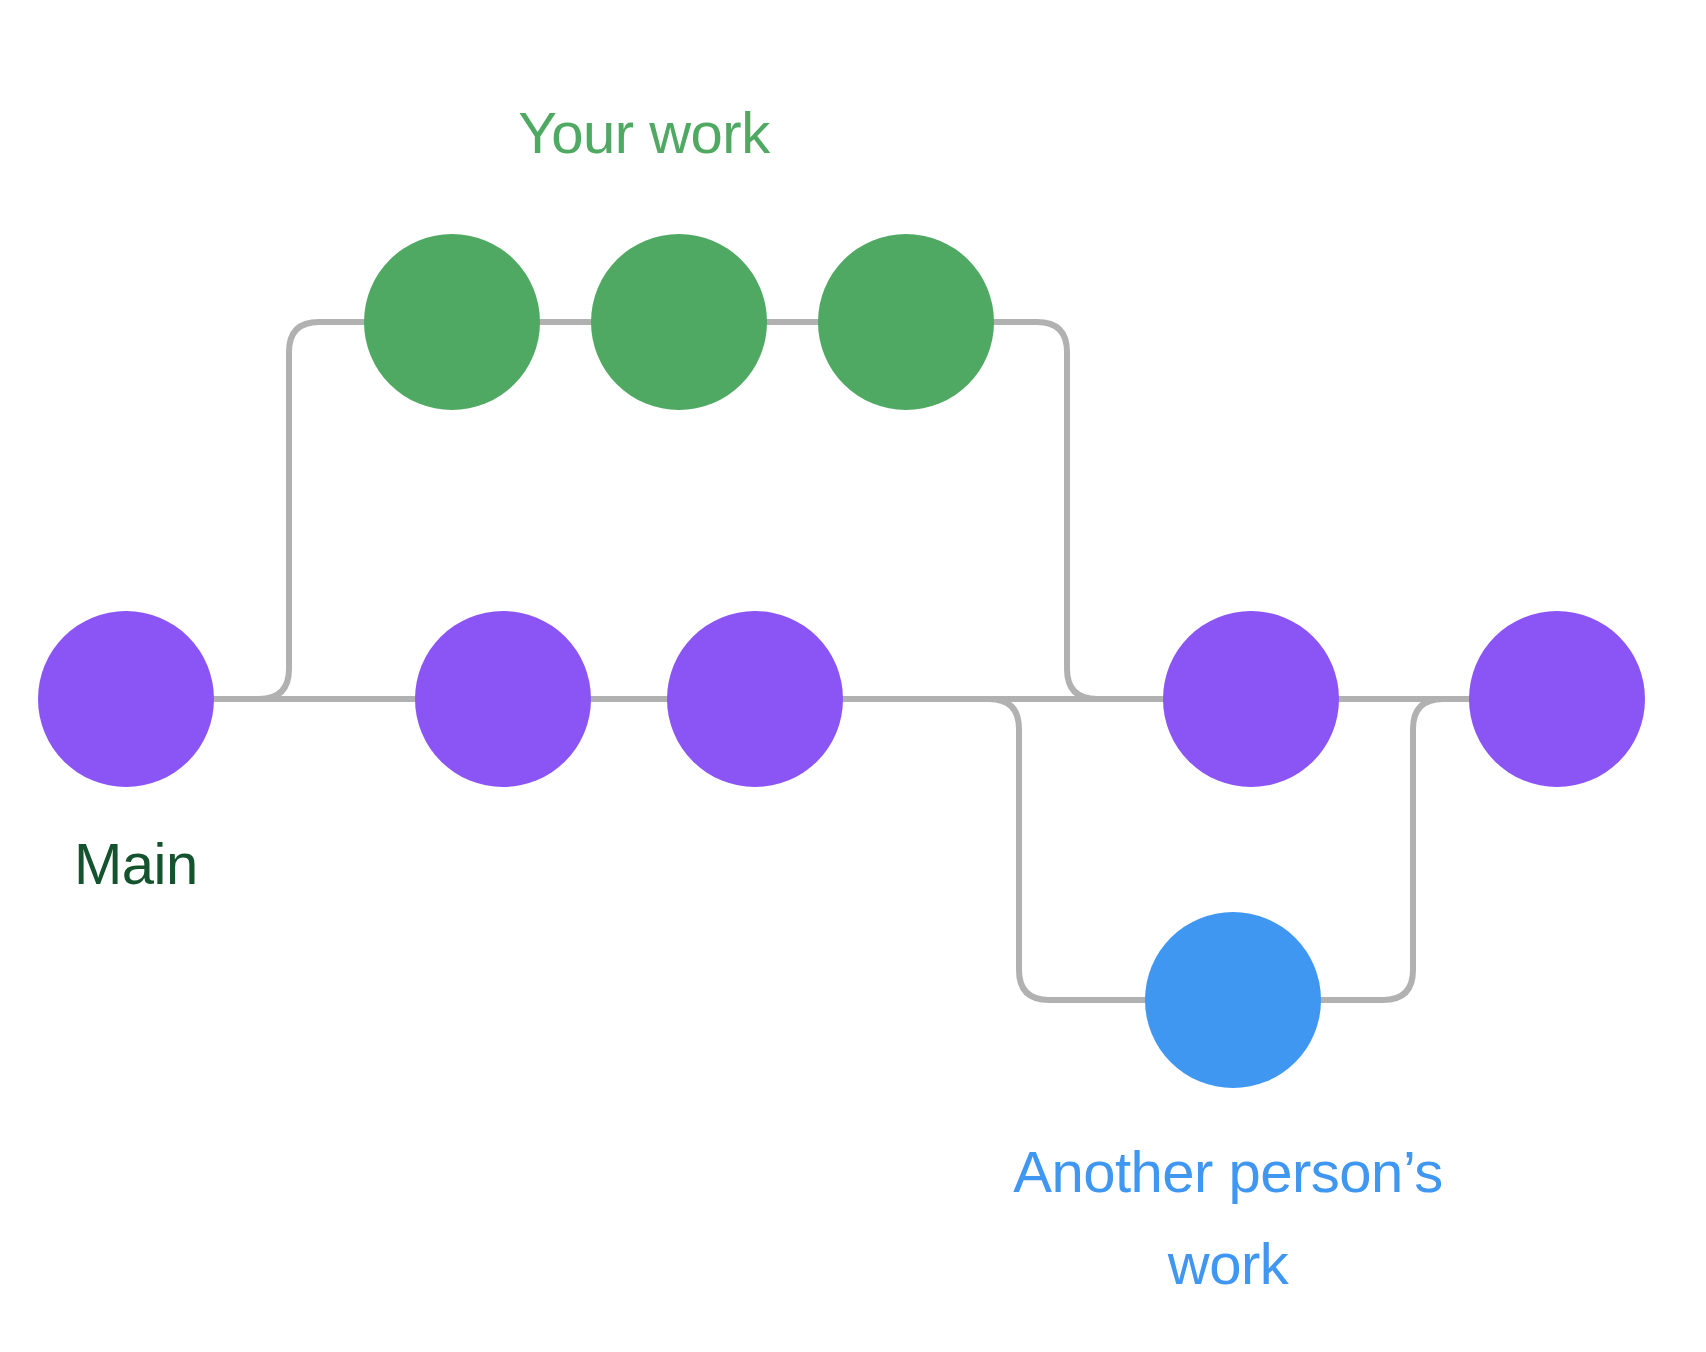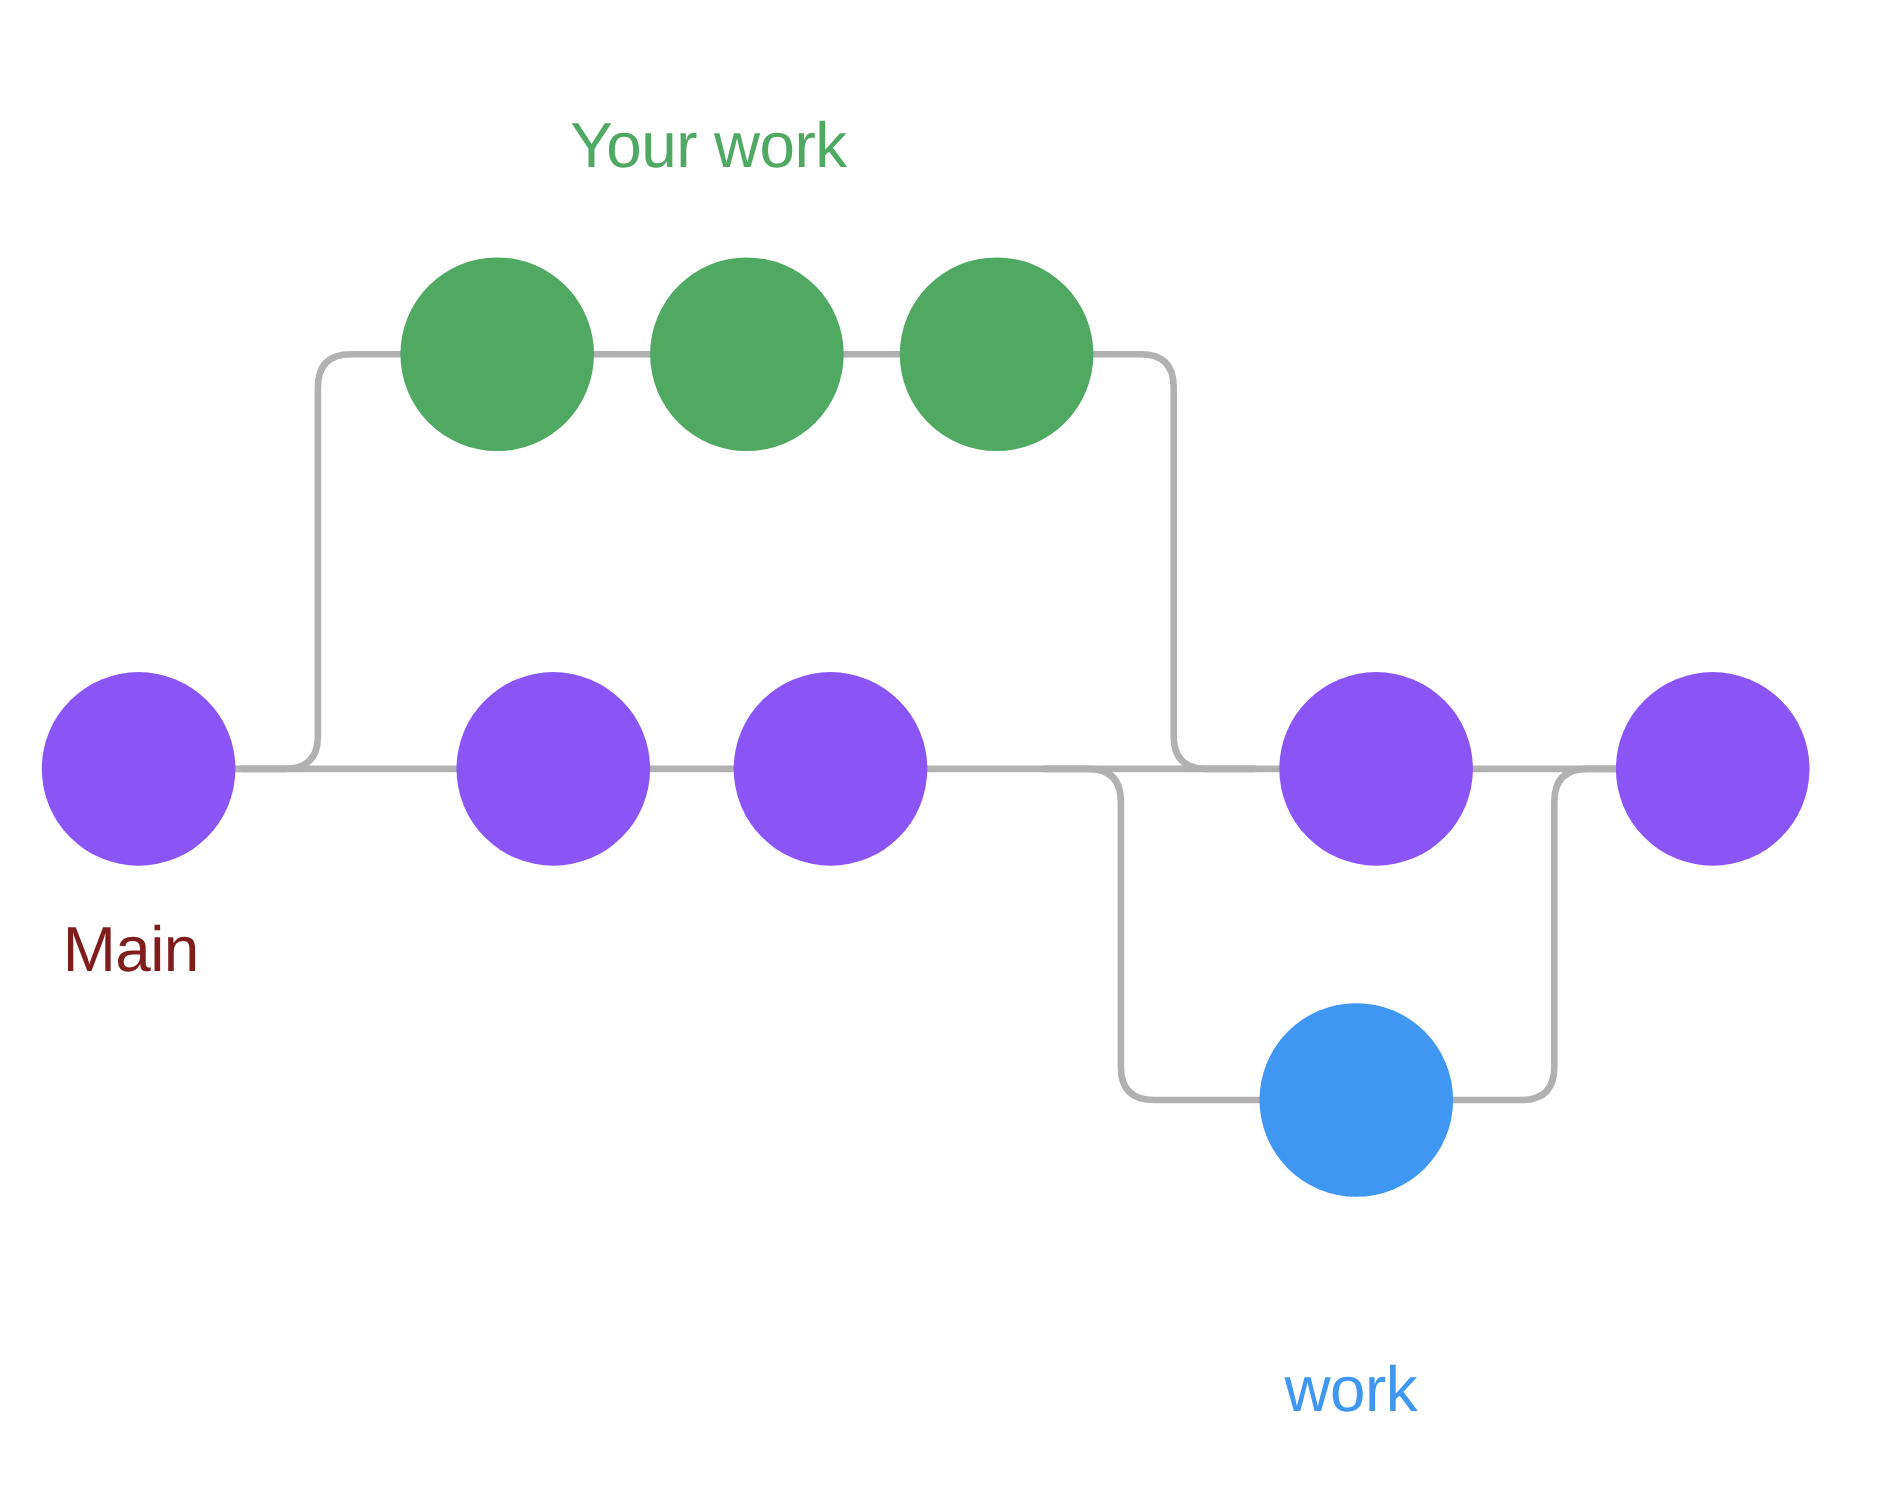--- a/index.html
+++ b/index.html
@@ -58,15 +58,15 @@
     <circle cx="1251" cy="699" r="88" fill="#8B55F6"></circle>
     <circle cx="1557" cy="699" r="88" fill="#8B55F6"></circle>
     <circle cx="452" cy="322" r="88" fill="#4FA963"></circle>
     <circle cx="679" cy="322" r="88" fill="#4FA963"></circle>
     <circle cx="906" cy="322" r="88" fill="#4FA963"></circle>
     <circle cx="1233" cy="1000" r="88" fill="#4097F2"></circle>
   </svg>
 
 <div class="branch-label label-your-work" style="color: rgb(79, 169, 99);">Your work</div>
 
-<div class="branch-label label-main" style="color: #7f1d1d;">Main</div>
+<div class="branch-label label-main" style="color: #14532d; margin-left: 17px;">Main</div>
 
-<div class="branch-label label-another" style="color: rgb(64, 151, 242);"><br><span>work</span></div>
+<div class="branch-label label-another" style="color: rgb(64, 151, 242);"><span>Another person’s</span><br><span>work</span></div>
 
 </body></html>

